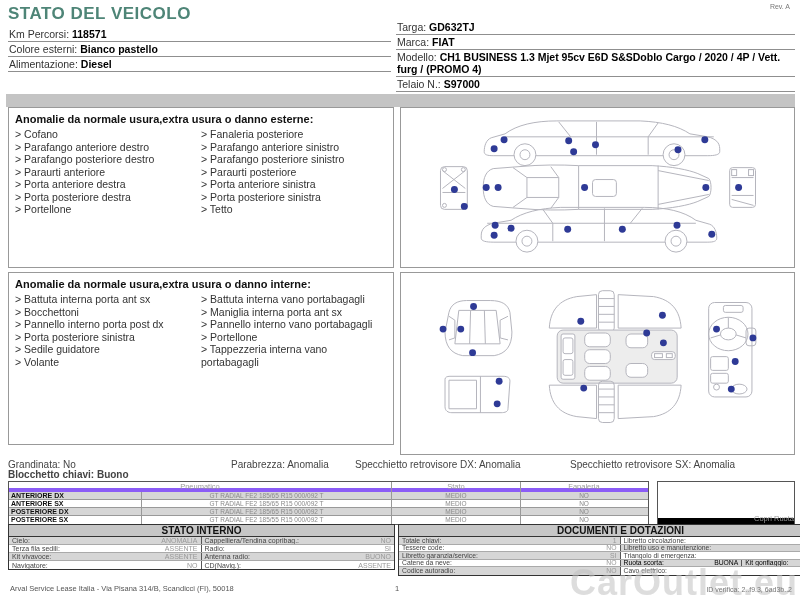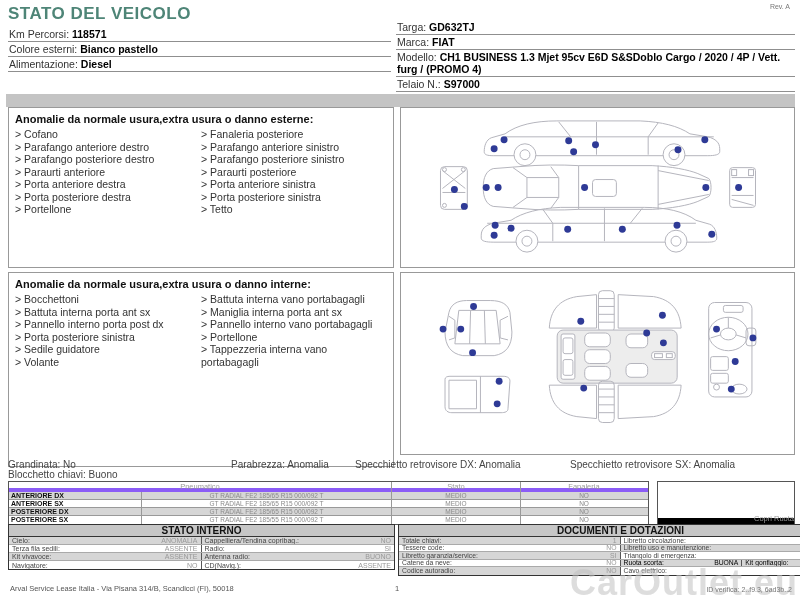--- a/index.html
+++ b/index.html
@@ -243,26 +243,26 @@
           <circle class="dot" cx="93" cy="128" r="3.5"></circle>
         <circle class="dot" cx="110" cy="121" r="3.5"></circle>
           <circle class="dot" cx="167" cy="122" r="3.5"></circle>
         <circle class="dot" cx="222" cy="122" r="3.5"></circle>
           <circle class="dot" cx="277" cy="118" r="3.5"></circle>
         <circle class="dot" cx="312" cy="127" r="3.5"></circle>
       </g>
     </svg>
   </div>
 
-  <div class="box" style="top:272px; left:8px; width:386px; height:195px;">
+  <div class="box" style="top:272px; left:8px; width:386px; height:173px;">
     <div class="anom-header">Anomalie da normale usura,extra usura o danno interne:</div>
     <div class="anom-cols">
       <div class="anom-col">
+        <div class="anom-item">Battuta interna porta ant sx</div>
         <div class="anom-item">Bocchettoni</div>
-        <div class="anom-item">Battuta interna porta ant sx</div>
         <div class="anom-item">Pannello interno porta post dx</div>
         <div class="anom-item">Porta posteriore sinistra</div>
         <div class="anom-item">Sedile guidatore</div>
         <div class="anom-item">Volante</div>
       </div>
       <div class="anom-col">
         <div class="anom-item">Battuta interna vano portabagagli</div>
         <div class="anom-item">Maniglia interna porta ant sx</div>
         <div class="anom-item">Pannello interno vano portabagagli</div>
         <div class="anom-item">Portellone</div>
@@ -350,21 +350,21 @@
         <circle class="dot" cx="337" cy="90" r="3.5"></circle>
           <circle class="dot" cx="333" cy="118" r="3.5"></circle>
       </g>
     </svg>
   </div>
 
   <div class="abs status-item" style="top:459px; left:8px;">
     <span>Grandinata:</span>
     <span>No</span>
   </div>
-  <div class="abs status-item" style="top:469px; left:8px;">
+  <div class="abs status-item" style="top:469px; left:8px;font-weight:bold;">
     <span>Blocchetto chiavi:</span>
     <span>Buono</span>
   </div>
   <div class="abs status-item" style="top:459px; left:231px;">
     <span>Parabrezza:</span>
     <span>Anomalia</span>
   </div>
   <div class="abs status-item" style="top:459px; left:355px;">
     <span>Specchietto retrovisore DX:</span>
     <span>Anomalia</span>

